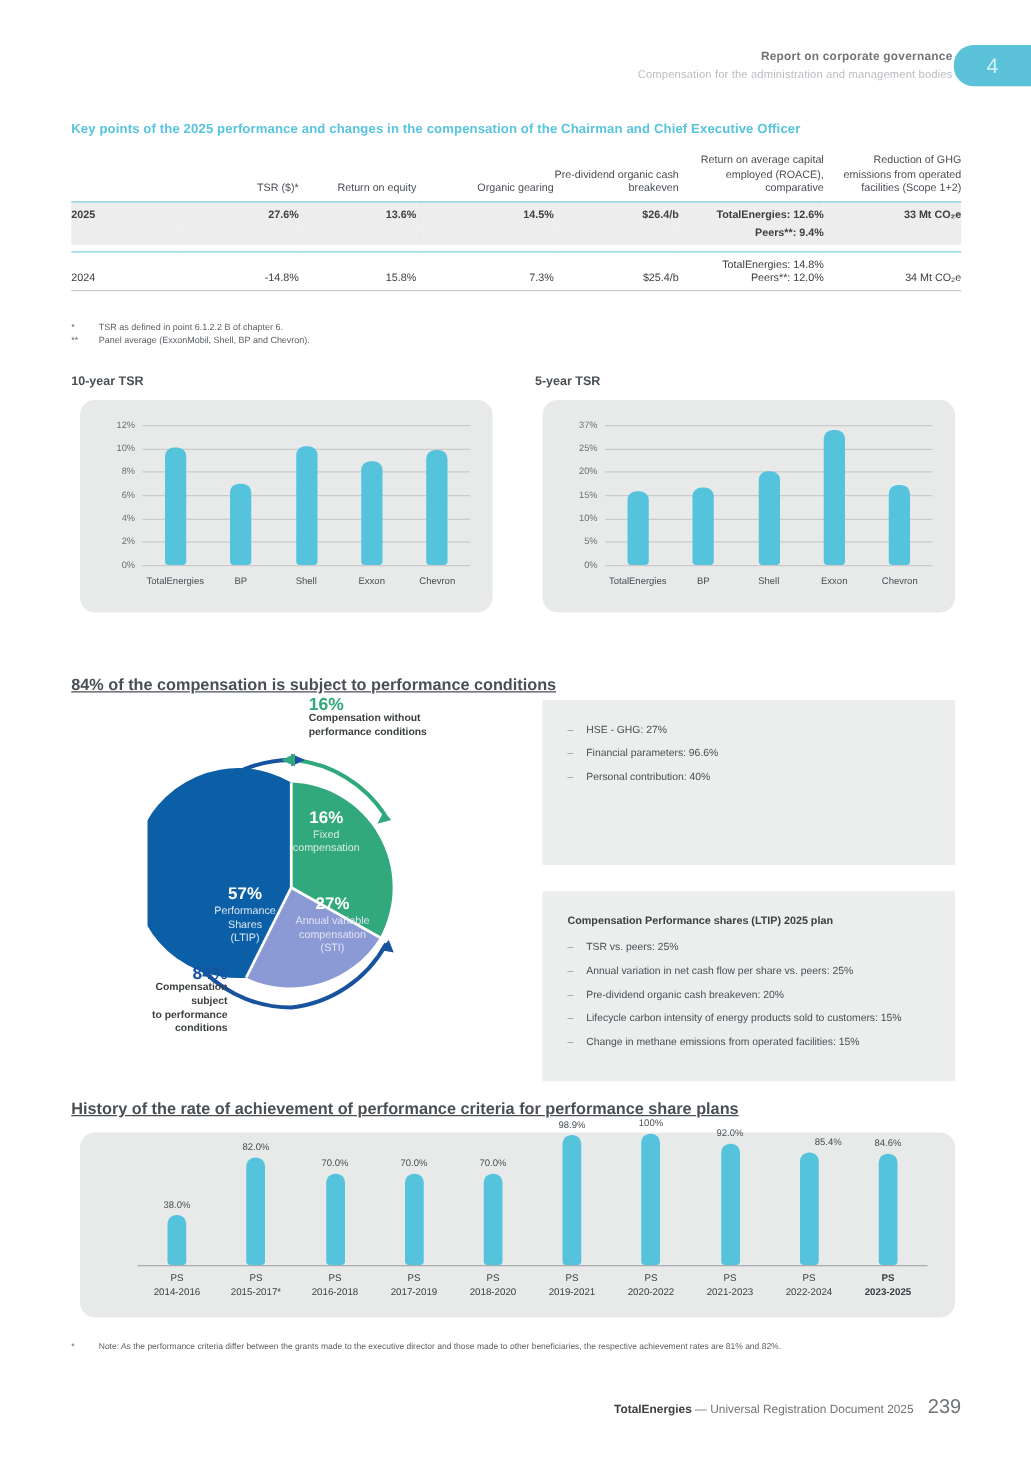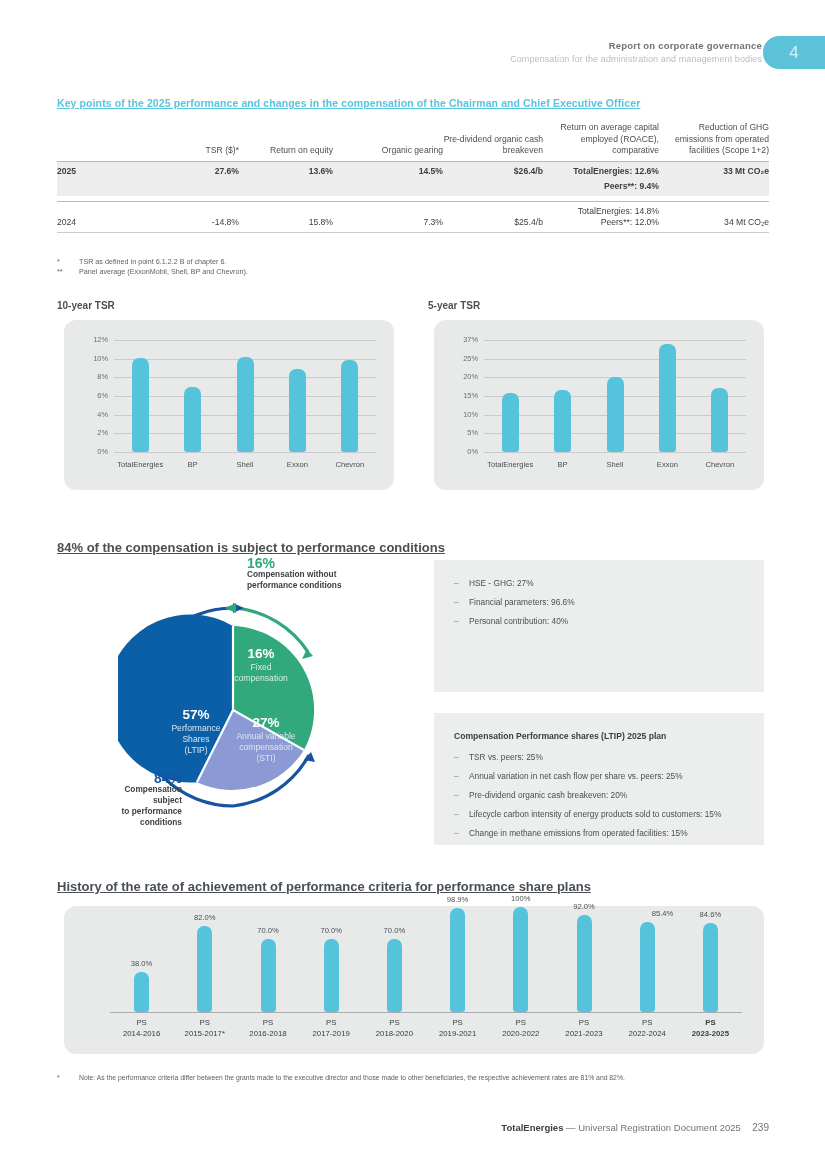--- a/index.html
+++ b/index.html
@@ -21,21 +21,21 @@
     position: absolute; right: 0; top: -4px;
     width: 62px; height: 33px;
     background: #5bc2da; border-radius: 16px 0 0 16px;
     color: #d7f0f7; font-size: 17px; font-weight: 400;
     display: flex; align-items: center; justify-content: center;
   }
 
   
   .sect-heading {
     position: absolute; left: 57px;
-    font-size: 10.5px; font-weight: bold; color: #58c4de; letter-spacing: .1px; text-decoration: underline;
+    font-size: 10.5px; font-weight: bold; color: #58c4de; letter-spacing: .1px;
   }
   .sub-heading {
     position: absolute; left: 57px;
     font-size: 13px; font-weight: bold; color: #4a4f54; text-decoration: underline;
   }
 
   
   .kp-table { position: absolute; left: 57px; top: 122px; width: 712px; border-collapse: collapse; }
   .kp-table th {
     font-size: 8.6px; font-weight: normal; color: #4a4f54;
@@ -89,21 +89,21 @@
   .hist-cat { position: absolute; font-size: 7.8px; color: #3c4043; text-align: center; line-height: 10.5px; }
   .hist-cat.bold { font-weight: bold; }
 
   .foot-note { position: absolute; left: 57px; top: 1073px; width: 715px; font-size: 6.8px; color: #5a5f64; line-height: 9.5px; padding-left: 22px; }
   .foot-note .mark { position: absolute; left: 0; }
 
   
   .footer { position: absolute; left: 57px; top: 1117px; width: 712px; border-top: 0px; text-align: right; }
   .footer-text { font-size: 9.5px; color: #6f7478; }
   .footer-text b { color: #3c4043; }
-  .footer-page { font-size: 10px; color: #6f7478; margin-left: 7px; }
+  .footer-page { font-size: 16px; color: #6f7478; margin-left: 7px; }
 </style>
 </head>
 <body>
 
 <div class="page">
 
   <div class="header">
     <div class="header-texts">
       <div class="header-title">Report on corporate governance</div>
       <div class="header-sub">Compensation for the administration and management bodies</div>
@@ -291,21 +291,21 @@
   </div>
 
   <div class="infobox" style="left:434px; top:560px; width:330px; height:132px; padding:17px 20px;">
     <ul>
       <li><span class="dash">–</span><span>HSE - GHG: 27%</span></li>
       <li><span class="dash">–</span><span>Financial parameters: 96.6%</span></li>
       <li><span class="dash">–</span><span>Personal contribution: 40%</span></li>
     </ul>
   </div>
 
-  <div class="infobox" style="left:434px; top:713px; width:330px; height:132px; padding:17px 20px;">
+  <div class="infobox" style="left:434px; top:713px; width:330px; height:152px; padding:17px 20px;">
     <h4>Compensation Performance shares (LTIP) 2025 plan</h4>
     <ul>
       <li><span class="dash">–</span><span>TSR vs. peers: 25%</span></li>
       <li><span class="dash">–</span><span>Annual variation in net cash flow per share vs. peers: 25%</span></li>
       <li><span class="dash">–</span><span>Pre-dividend organic cash breakeven: 20%</span></li>
       <li><span class="dash">–</span><span>Lifecycle carbon intensity of energy products sold to customers: 15%</span></li>
       <li><span class="dash">–</span><span>Change in methane emissions from operated facilities: 15%</span></li>
     </ul>
   </div>
 

